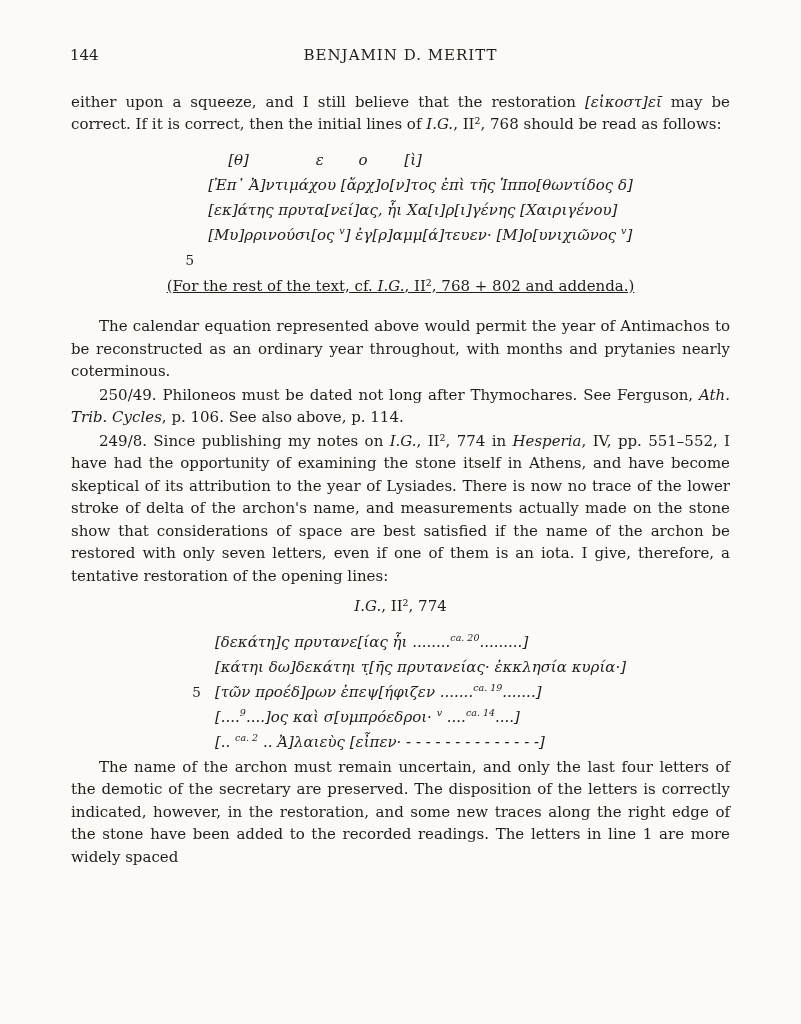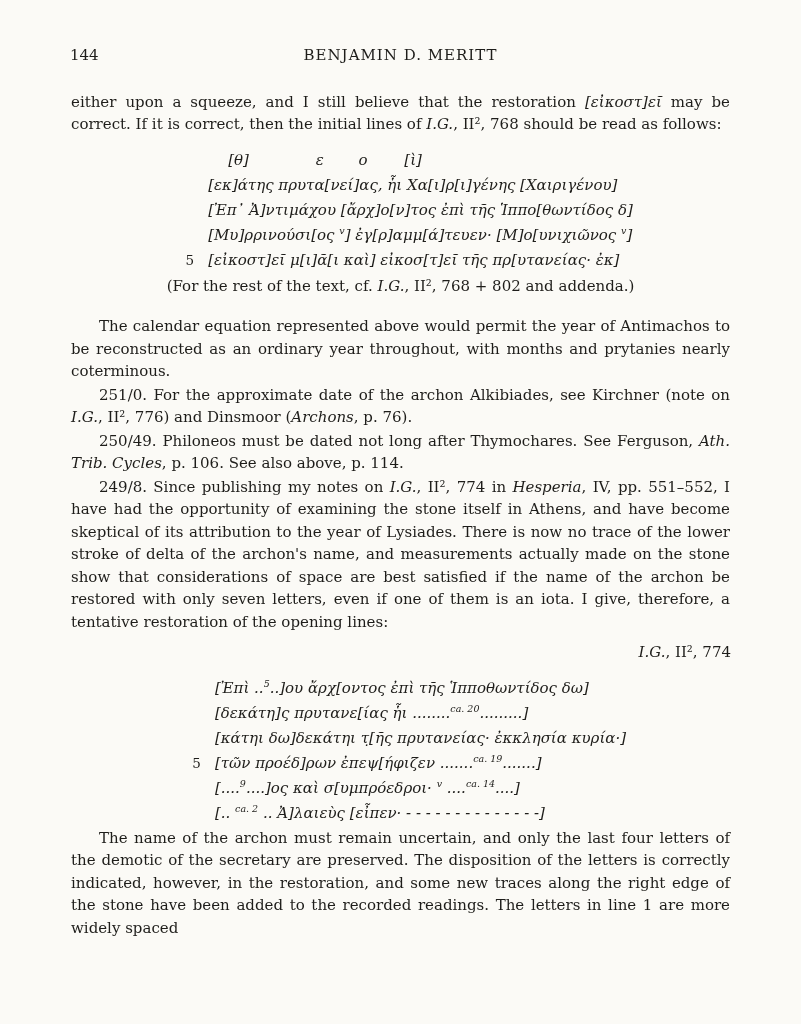--- a/index.html
+++ b/index.html
@@ -59,23 +59,23 @@
   .theoi span { display: inline-block; }
   .m0 { margin-left: 20px; }
   .m1 { margin-left: 62px; }
   .m2 { margin-left: 30px; }
   .m3 { margin-left: 32px; }
   .caption {
     text-align: center;
     text-indent: 0;
     margin-top: 2px;
   }
-  .gap-after { margin-bottom: 18px; }
+  .gap-after { margin-bottom: 18px; text-decoration: underline; }
   .heading {
-    text-align: right;
+    text-align: center;
     text-indent: 0;
     margin: 8px 0 6px 0;
   }
 </style>
 </head>
 <body>
 
 <div class="page">
 
   <div class="header">
@@ -90,50 +90,44 @@
       <span class="lnum"></span>
       <span class="gtext theoi">
         <span class="m0">[θ]</span>
         <span class="m1">ε</span>
         <span class="m2">ο</span>
         <span class="m3">[ὶ]</span>
       </span>
     </div>
     <div class="grow">
       <span class="lnum"></span>
-      <span class="gtext"><span>[εκ]άτης πρυτα[νεί]ας, ἧι Χα[ι]ρ[ι]γένης [Χαιριγένου]</span></span>
+      <span class="gtext"><span>[Ἐπ᾽ Ἀ]ντιμάχου [ἄρχ]ο[ν]τος ἐπὶ τῆς Ἱππο[θωντίδος δ]</span></span>
     </div>
     <div class="grow">
       <span class="lnum"></span>
-      <span class="gtext"><span>[Ἐπ᾽ Ἀ]ντιμάχου [ἄρχ]ο[ν]τος ἐπὶ τῆς Ἱππο[θωντίδος δ]</span></span>
+      <span class="gtext"><span>[εκ]άτης πρυτα[νεί]ας, ἧι Χα[ι]ρ[ι]γένης [Χαιριγένου]</span></span>
     </div>
     <div class="grow">
       <span class="lnum"></span>
       <span class="gtext"><span>[Μυ]ρρινούσι[ος </span><span class="sup">v</span><span>] ἐγ[ρ]αμμ[ά]τευεν· [Μ]ο[υνιχιῶνος </span><span class="sup">v</span><span>]</span></span>
     </div>
     <div class="grow">
       <span class="lnum">5</span>
-      <span class="gtext"><span>[εἰκοστ]εῖ μ[ι]ᾶ[ι καὶ] εἰκοσ[τ]εῖ τῆς πρ[υτανείας· ἐκ]</span></span>
     </div>
   </div>
 
   <p class="caption gap-after"><span>(For the rest of the text, cf. </span><span class="it">I.G.</span><span>, II², 768 + 802 and addenda.)</span></p>
 
   <p><span>The calendar equation represented above would permit the year of Antimachos to be reconstructed as an ordinary year throughout, with months and prytanies nearly coterminous.</span></p>
-  <p><span>251/0.  For the approximate date of the archon Alkibiades, see Kirchner (note on </span><span class="it">I.G.</span><span>, II², 776) and Dinsmoor (</span><span class="it">Archons</span><span>, p. 76).</span></p>
   <p><span>250/49.  Philoneos must be dated not long after Thymochares.  See Ferguson, </span><span class="it">Ath. Trib. Cycles</span><span>, p. 106.  See also above, p. 114.</span></p>
   <p><span>249/8.  Since publishing my notes on </span><span class="it">I.G.</span><span>, II², 774 in </span><span class="it">Hesperia</span><span>, IV, pp. 551–552, I have had the opportunity of examining the stone itself in Athens, and have become skeptical of its attribution to the year of Lysiades.  There is now no trace of the lower stroke of delta of the archon's name, and measurements actually made on the stone show that considerations of space are best satisfied if the name of the archon be restored with only seven letters, even if one of them is an iota.  I give, therefore, a tentative restoration of the opening lines:</span></p>
 
   <p class="heading"><span class="it">I.G.</span><span>, II², 774</span></p>
 
   <div class="insc">
-    <div class="grow">
-      <span class="lnum"></span>
-      <span class="gtext"><span>[Ἐπὶ ..</span><span class="sup">5</span><span>..]ου ἄρχ[οντος ἐπὶ τῆς Ἱπποθωντίδος δω]</span></span>
-    </div>
     <div class="grow">
       <span class="lnum"></span>
       <span class="gtext"><span>[δεκάτη]ς πρυτανε[ίας ἧι ........</span><span class="sup">ca. 20</span><span>.........]</span></span>
     </div>
     <div class="grow">
       <span class="lnum"></span>
       <span class="gtext"><span>[κάτηι δω]δεκάτηι τ̣[ῆς πρυτανείας· ἐκκλησία κυρία·]</span></span>
     </div>
     <div class="grow">
       <span class="lnum">5</span>

